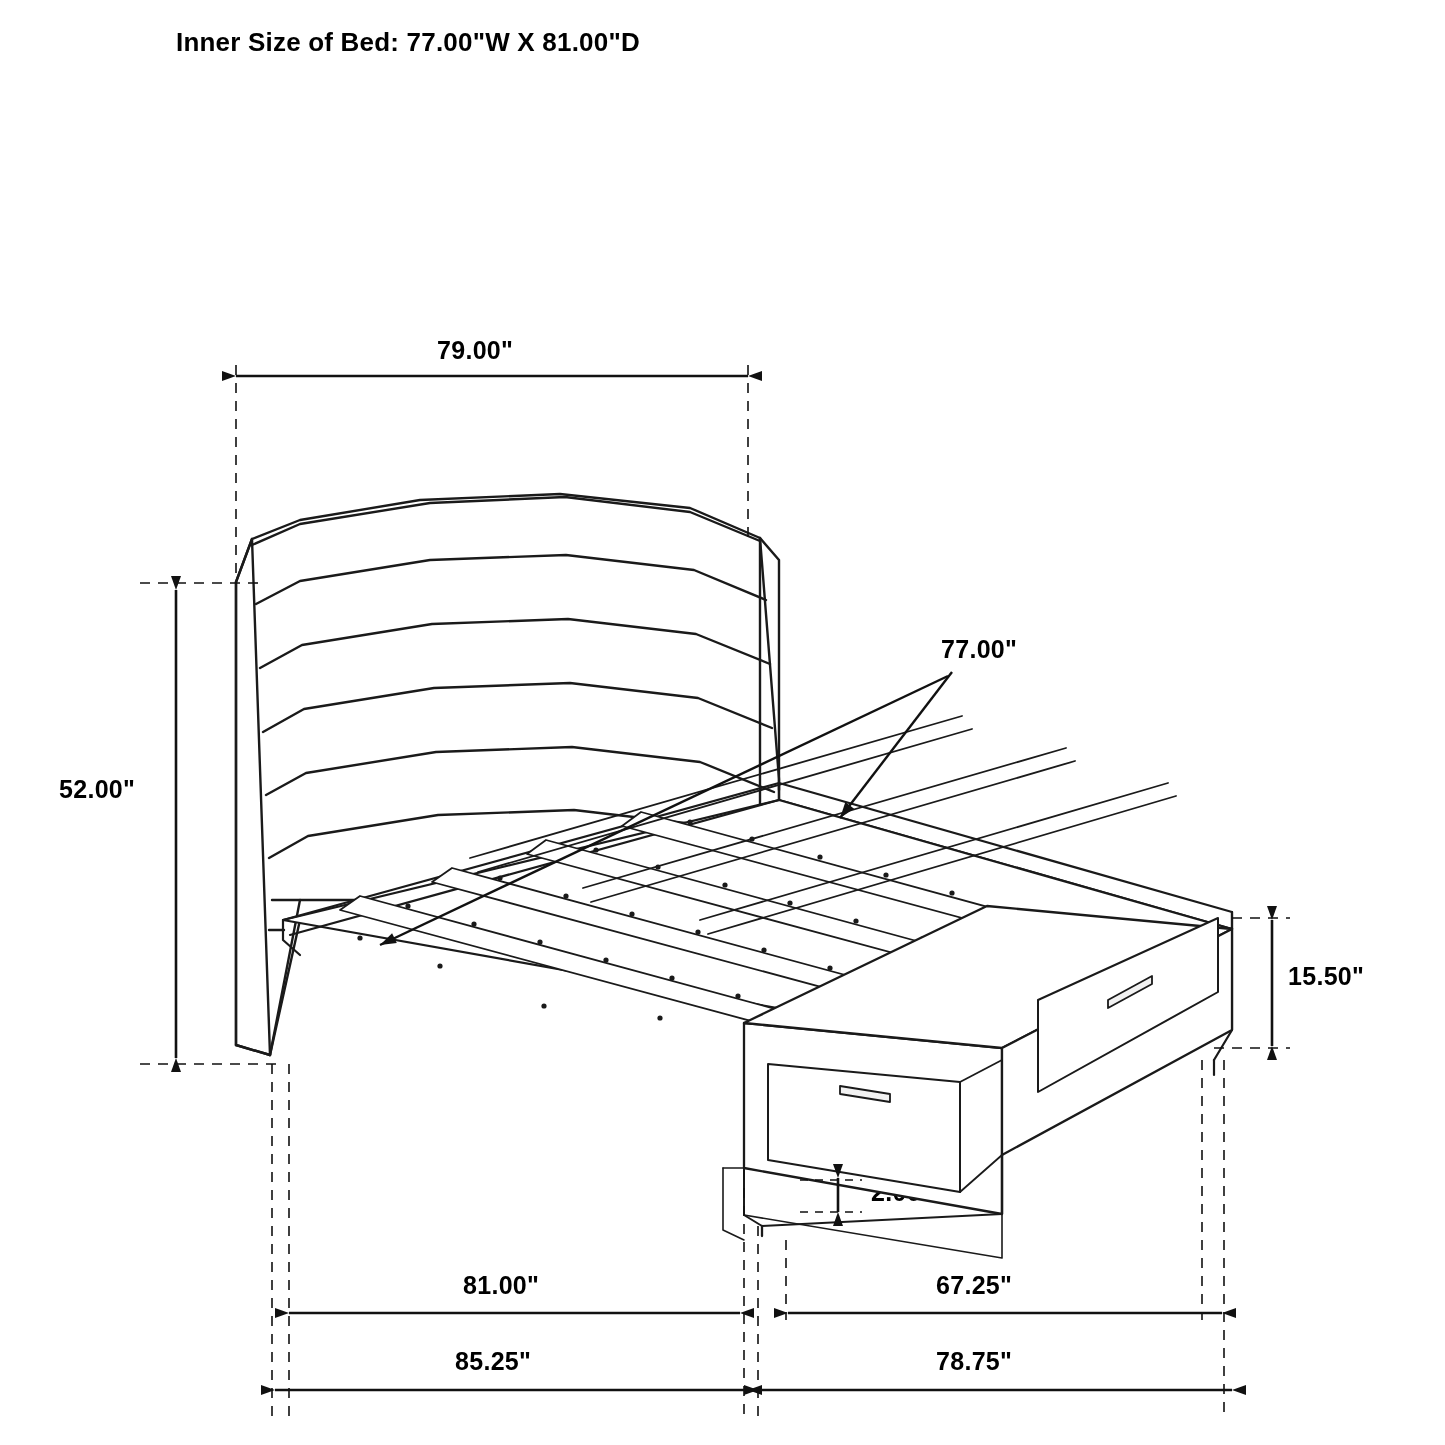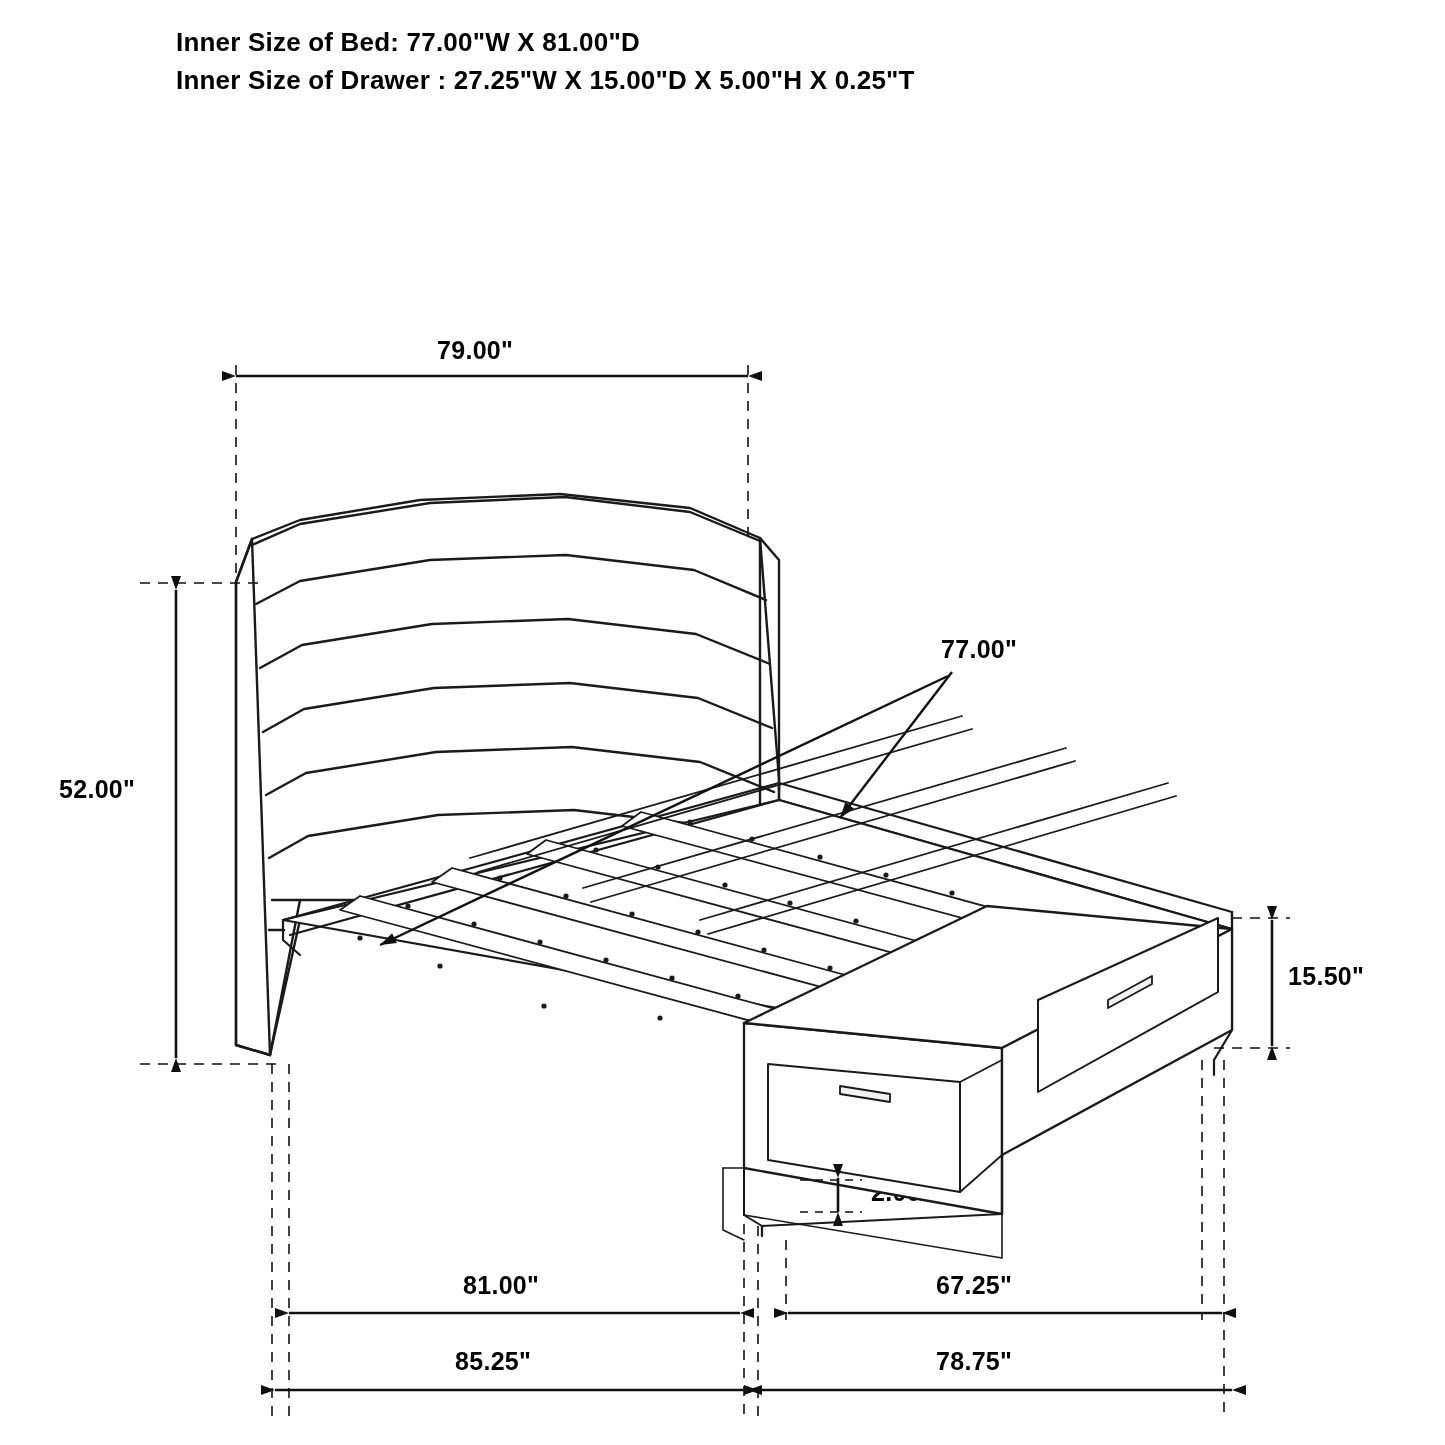--- a/index.html
+++ b/index.html
@@ -45,21 +45,20 @@
     height: 1445px;
   }
 </style>
 </head>
 <body>
 
 <div id="diagram-root">
 
   <div class="note-block">
     <div>Inner Size of Bed: 77.00"W X 81.00"D</div>
-    <div>Inner Size of Drawer : 27.25"W X 15.00"D X 5.00"H X 0.25"T</div>
   </div>
 
   <div class="dim-label" style="left:437px; top:336px;">79.00"</div>
   <div class="dim-label" style="left:59px; top:775px;">52.00"</div>
   <div class="dim-label" style="left:941px; top:635px;">77.00"</div>
   <div class="dim-label" style="left:1288px; top:962px;">15.50"</div>
   <div class="dim-label" style="left:871px; top:1178px;">2.00"</div>
   <div class="dim-label" style="left:463px; top:1271px;">81.00"</div>
   <div class="dim-label" style="left:936px; top:1271px;">67.25"</div>
   <div class="dim-label" style="left:455px; top:1347px;">85.25"</div>

